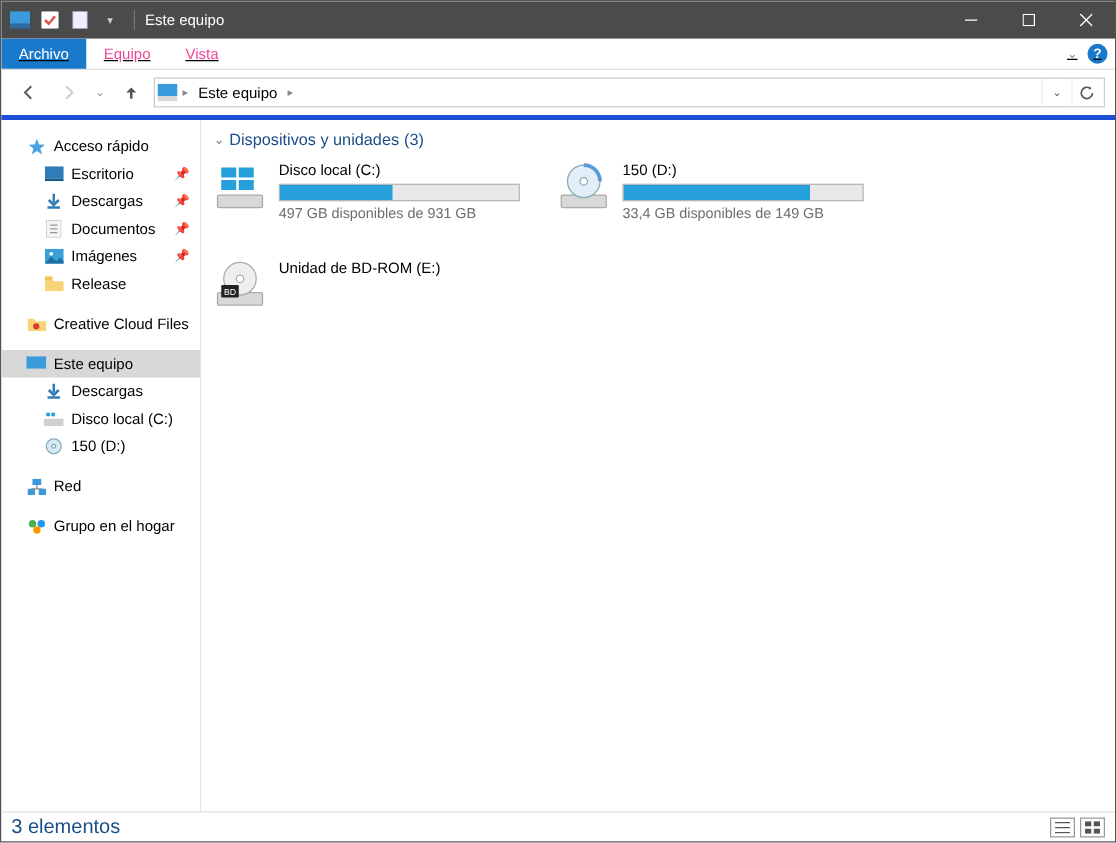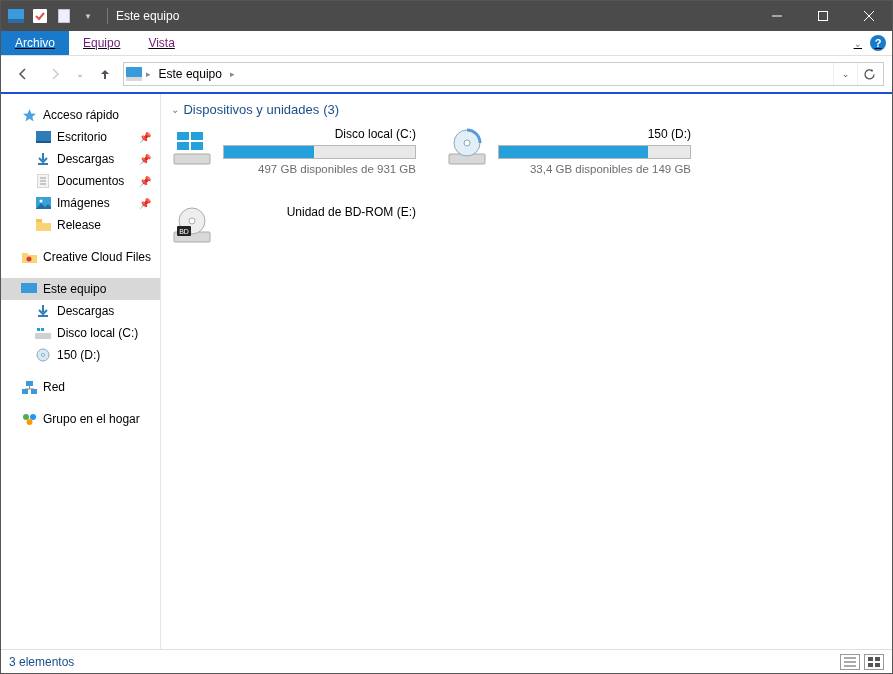--- a/index.html
+++ b/index.html
@@ -5,55 +5,55 @@
   * { box-sizing: border-box; font-family: "Segoe UI", Tahoma, sans-serif; }
   body { margin: 0; background: #fff; width: 893px; height: 674px; overflow: hidden; display: flex; flex-direction: column; border: 1px solid #555; }
   .titlebar { height: 30px; background: #4b4b4b; display: flex; align-items: center; color: #fff; }
   .titlebar-icons { display: flex; align-items: center; gap: 2px; padding: 0 4px; }
   .tb-icon { width: 22px; height: 22px; display: flex; align-items: center; justify-content: center; font-size: 12px; }
   .title-sep { width: 1px; height: 16px; background: #777; margin: 0 4px; }
   .title-text { font-size: 12px; margin-left: 4px; }
   .win-controls { margin-left: auto; display: flex; }
   .win-btn { width: 46px; height: 30px; display: flex; align-items: center; justify-content: center; color: #fff; }
   .menubar { height: 25px; background: #fff; border-bottom: 1px solid #e0e0e0; display: flex; align-items: stretch; font-size: 12px; text-decoration: underline; }
-  .menu-item { padding: 0 14px; display: flex; align-items: center; color: #701a75; }
+  .menu-item { padding: 0 14px; display: flex; align-items: center; color: #ec4899; }
   .menu-item.active { background: #1979ca; color: #fff; }
   .menu-right { margin-left: auto; display: flex; align-items: center; padding-right: 6px; gap: 8px; color: #555; }
   .help-circle { width: 16px; height: 16px; border-radius: 50%; background: #1979ca; color: #fff; font-size: 11px; display: flex; align-items: center; justify-content: center; font-weight: bold; }
   .navbar { height: 36px; display: flex; align-items: center; padding: 4px 8px; gap: 4px; }
   .nav-arrow { width: 28px; height: 28px; display: flex; align-items: center; justify-content: center; color: #555; }
   .nav-arrow.disabled { color: #bbb; }
   .addrbox { flex: 1; height: 24px; border: 1px solid #ccc; display: flex; align-items: center; padding: 0 2px; gap: 4px; font-size: 12px; }
   .addr-crumb { padding: 2px 4px; display: flex; align-items: center; gap: 2px; }
   .addr-sep { color: #888; font-size: 9px; }
   .addr-controls { margin-left: auto; display: flex; }
   .addr-btn { width: 24px; height: 22px; display: flex; align-items: center; justify-content: center; color: #555; border-left: 1px solid #eee; }
   .searchbox { width: 210px; height: 24px; border: 1px solid #ccc; display: flex; align-items: center; padding: 0 6px; font-size: 12px; color: #888; margin-left: 4px; }
   .searchbox svg { margin-left: auto; }
-  .content { flex: 1; display: flex; min-height: 0; border-top: 2px solid #1d4ed8; text-align: right;}
+  .content { flex: 1; display: flex; min-height: 0; border-top: 4px solid #1d4ed8;}
   .sidebar { width: 160px; border-right: 1px solid #e5e5e5; padding: 6px 0; font-size: 12px; overflow: auto; }
   .tree-item { display: flex; align-items: center; height: 22px; padding-left: 20px; gap: 6px; white-space: nowrap; }
   .tree-item.child { padding-left: 34px; }
   .tree-item.selected { background: #d8d8d8; }
   .tree-item.group { margin-top: 10px; }
   .tree-item.groupfirst { margin-top: 4px; }
   .pin { margin-left: auto; margin-right: 8px; color: #888; font-size: 10px; }
   .ticon { width: 16px; height: 16px; display: flex; align-items: center; justify-content: center; flex-shrink: 0; }
   .main { flex: 1; padding: 8px 10px; overflow: auto; }
   .section-header { display: flex; align-items: center; gap: 4px; color: #1a4e8a; font-size: 13px; margin-bottom: 10px; }
   .section-header .chev { color: #777; font-size: 10px; transform: rotate(0deg);}
   .drives { display: flex; flex-wrap: wrap; gap: 30px 30px; }
   .drive { display: flex; gap: 10px; width: 245px; }
   .drive-icon { width: 42px; height: 42px; display: flex; align-items: center; justify-content: center; flex-shrink: 0; }
   .drive-info { flex: 1; font-size: 12px; }
   .drive-name { margin-bottom: 4px; color: #000; }
   .bar { height: 14px; border: 1px solid #b8b8b8; background: #e8e8e8; position: relative; margin-bottom: 4px; }
   .bar-fill { position: absolute; left: 0; top: 0; bottom: 0; background: #26a0da; }
   .drive-status { color: #6d6d6d; font-size: 11.5px; }
-  .statusbar { height: 24px; border-top: 1px solid #e0e0e0; display: flex; align-items: center; padding: 0 8px; font-size: 12px; color: #1a4e8a; }
+  .statusbar { height: 24px; border-top: 1px solid #e0e0e0; display: flex; align-items: center; padding: 0 8px; font-size: 16px; color: #1a4e8a; }
   .view-toggles { margin-left: auto; display: flex; gap: 4px; color: #555; }
   .view-toggle { width: 20px; height: 16px; border: 1px solid #999; display: flex; align-items: center; justify-content: center; font-size: 9px; }
 </style>
 </head>
 <body>
 
 <div class="titlebar">
   <div class="titlebar-icons">
     <div class="tb-icon">
       <svg width="16" height="14" viewBox="0 0 16 14">

